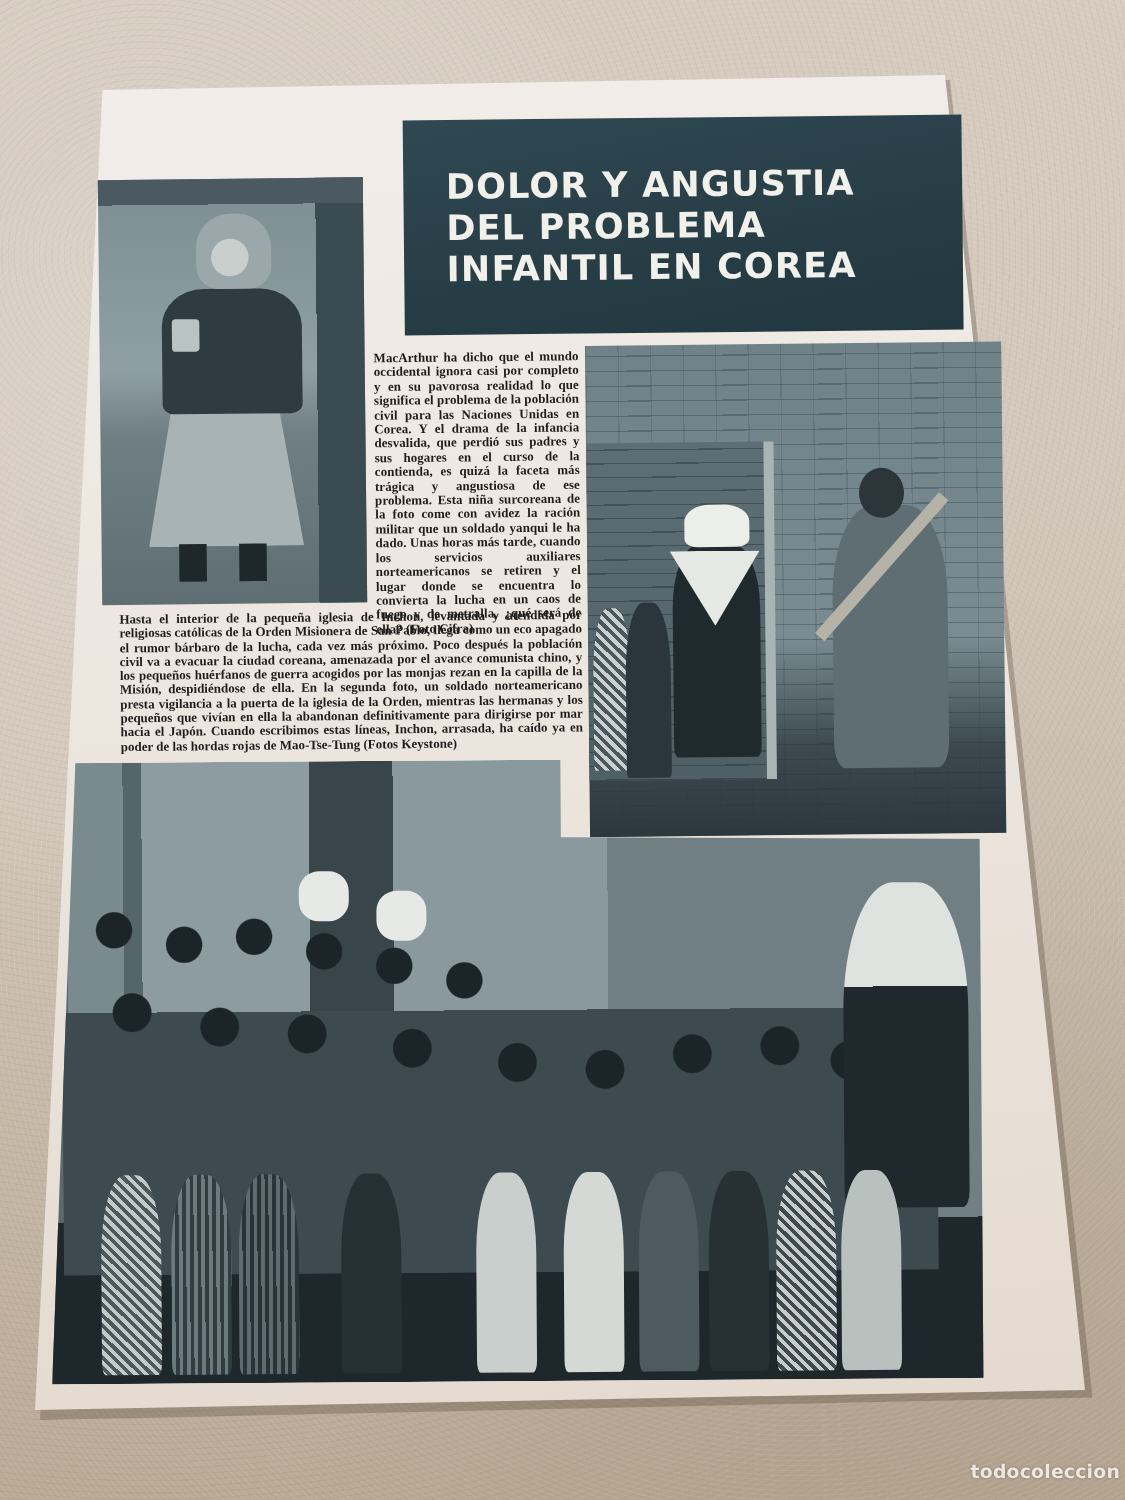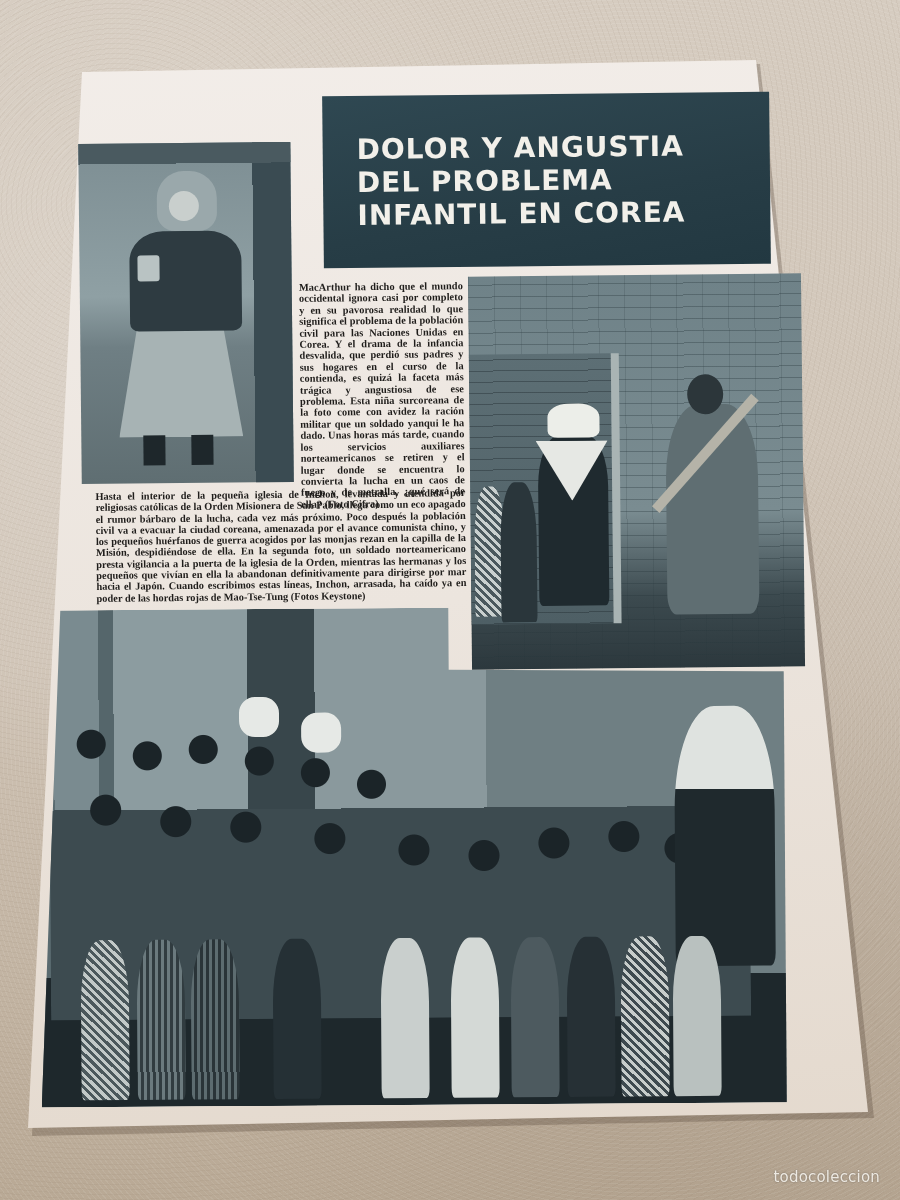--- a/index.html
+++ b/index.html
@@ -120,22 +120,22 @@
   }
   .caption-bottom {
     position:absolute; left:96px; top:489px; width:370px;
     font-size:10.4px; line-height:11.3px; color:#1f1d1b; text-align:justify;
     font-weight:bold;
     transform:rotate(-0.6deg);
   }
   .caption-bottom p, .caption-right p { margin:0; }
 
   .watermark {
-    position:absolute; right:20px; bottom:14px;
-    font-family:"DejaVu Sans", sans-serif; font-weight:normal; font-size:15px;
+    position:absolute; right:4px; bottom:14px;
+    font-family:"DejaVu Sans", sans-serif; font-weight:bold; font-size:15px;
     color:rgba(245,242,236,0.92); letter-spacing:0.2px;
     text-shadow:0 0 2px rgba(0,0,0,0.35);
   }
 </style>
 </head>
 <body>
 
 <div class="paper-shadow"></div>
 <div class="paper"></div>
 

